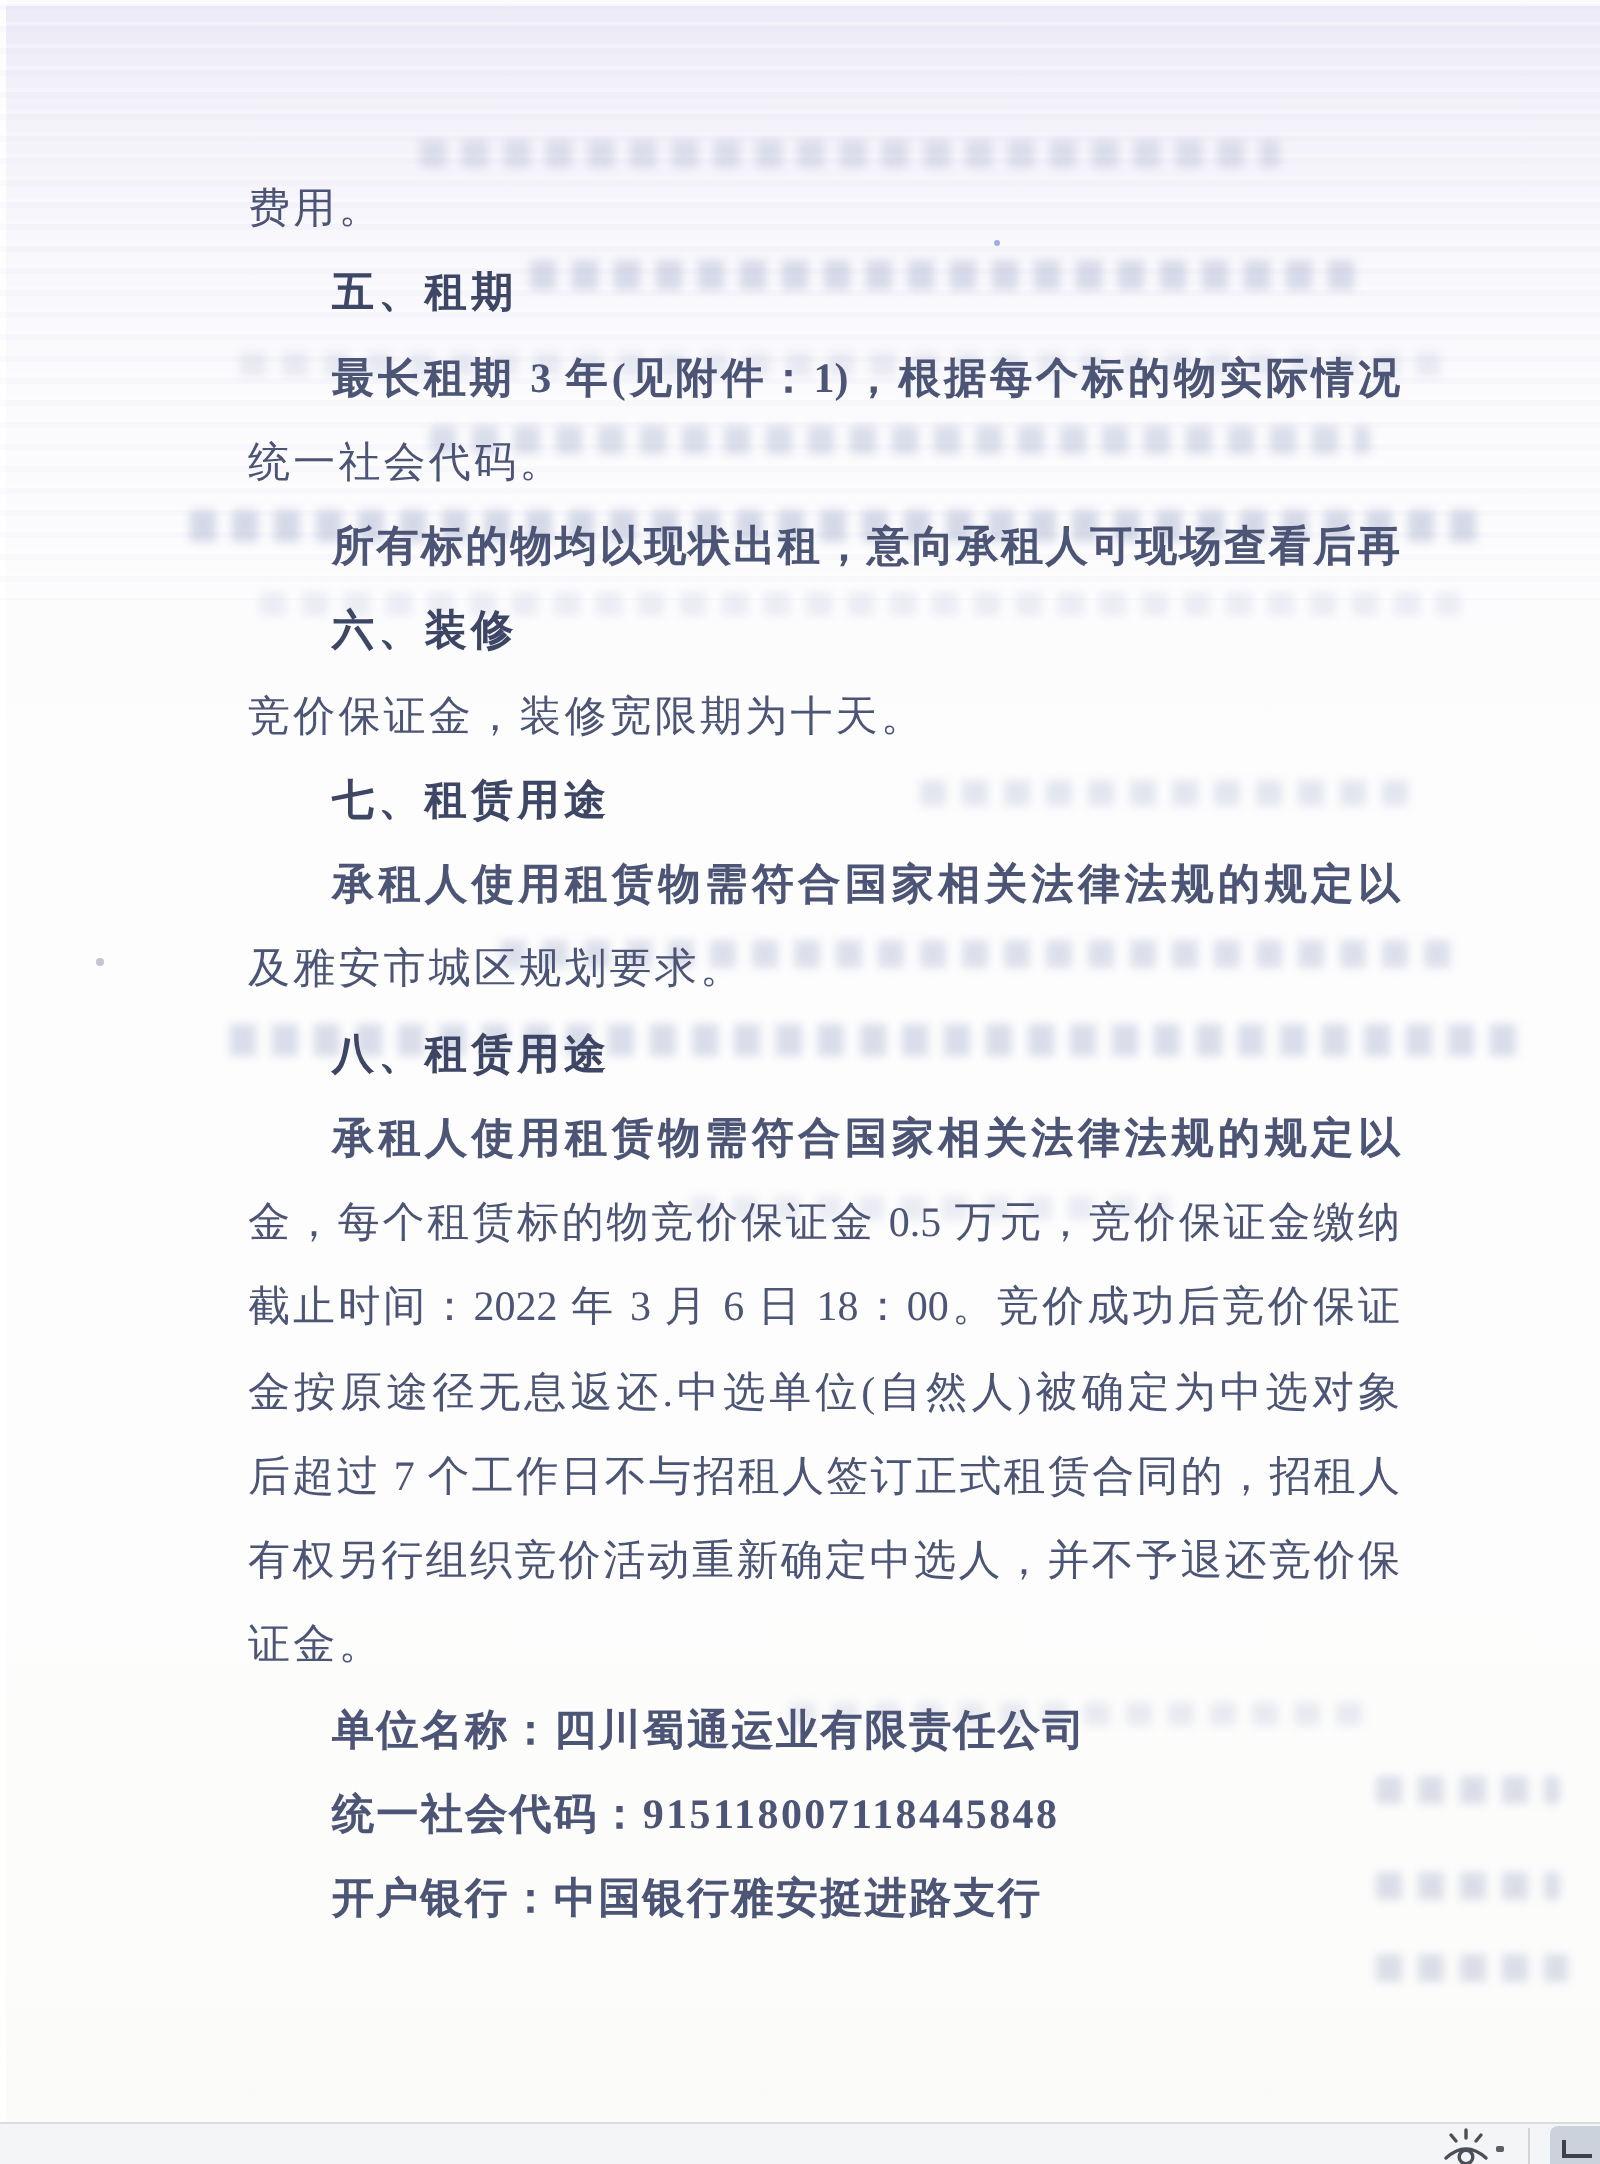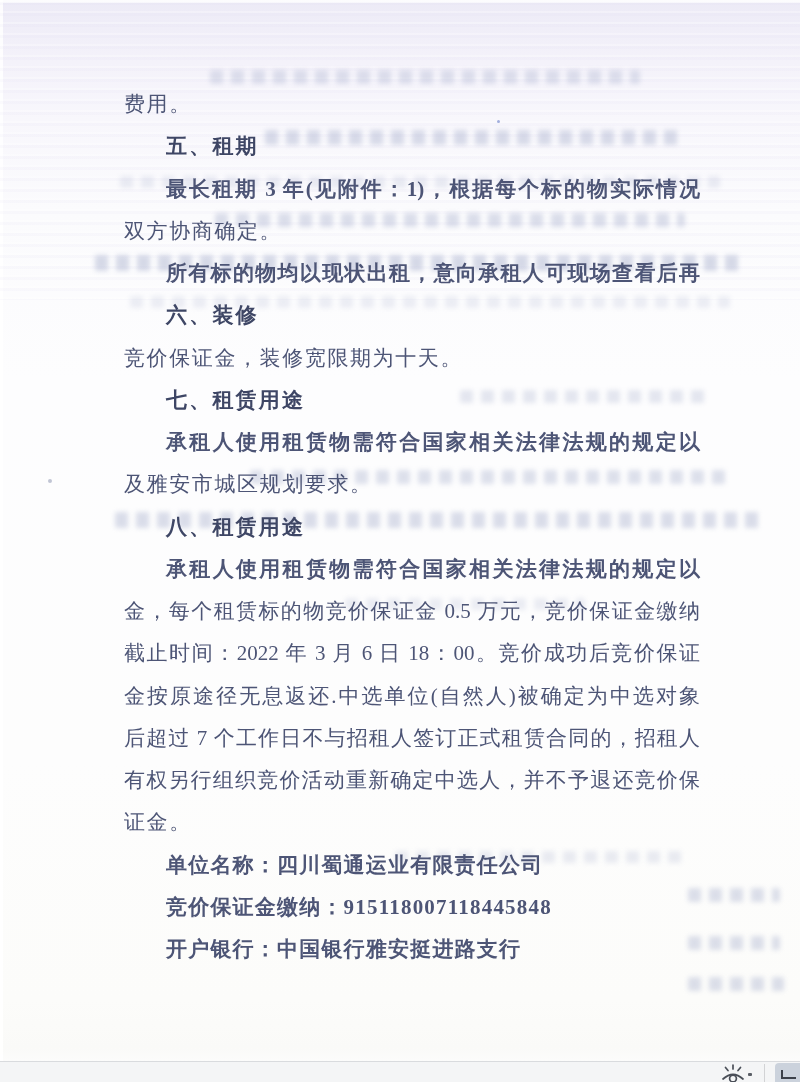--- a/index.html
+++ b/index.html
@@ -75,37 +75,37 @@
   <div class="bleed" style="top:936px;left:688px;width:92px;height:14px;opacity:.40;"></div>
   <div class="bleed" style="top:977px;left:688px;width:96px;height:14px;opacity:.40;"></div>
 
   <div class="speck" style="left:48px;top:479px;width:4px;height:4px;background:#9aa0b8;opacity:.6;"></div>
   <div class="speck" style="left:497px;top:120px;width:3px;height:3px;background:#7c8fd0;opacity:.7;"></div>
 
   <div class="doc">
     <div class="line">费用。</div>
     <div class="line heading ind">五、租期</div>
     <div class="line ind fill">最长租期 3 年(见附件：1)，根据每个标的物实际情况</div>
-    <div class="line">双方协商确定。</div>
+    <div class="line">统一社会代码。</div>
     <div class="line ind fill">所有标的物均以现状出租，意向承租人可现场查看后再</div>
     <div class="line heading ind">六、装修</div>
     <div class="line">竞价保证金，装修宽限期为十天。</div>
     <div class="line heading ind">七、租赁用途</div>
     <div class="line ind fill">承租人使用租赁物需符合国家相关法律法规的规定以</div>
     <div class="line">及雅安市城区规划要求。</div>
     <div class="line heading ind">八、租赁用途</div>
     <div class="line ind fill">承租人使用租赁物需符合国家相关法律法规的规定以</div>
     <div class="line fill">金，每个租赁标的物竞价保证金 0.5 万元，竞价保证金缴纳</div>
     <div class="line fill">截止时间：2022 年 3 月 6 日 18：00。竞价成功后竞价保证</div>
     <div class="line fill">金按原途径无息返还.中选单位(自然人)被确定为中选对象</div>
     <div class="line fill">后超过 7 个工作日不与招租人签订正式租赁合同的，招租人</div>
     <div class="line fill">有权另行组织竞价活动重新确定中选人，并不予退还竞价保</div>
     <div class="line">证金。</div>
     <div class="line field ind">单位名称：四川蜀通运业有限责任公司</div>
-    <div class="line field ind">竞价保证金缴纳：915118007118445848</div>
+    <div class="line field ind">统一社会代码：915118007118445848</div>
     <div class="line field ind">开户银行：中国银行雅安挺进路支行</div>
   </div>
 
   <div class="bottom-bar">
     <span class="brightness-wrap">
       <svg width="24" height="26" viewBox="0 0 24 26">
         <g stroke="#4a4f58" stroke-width="1.7" stroke-linecap="round" fill="none">
           <line x1="12" y1="1" x2="12" y2="5"></line>
           <line x1="4.5" y1="3.5" x2="7" y2="6.5"></line>
           <line x1="19.5" y1="3.5" x2="17" y2="6.5"></line>

